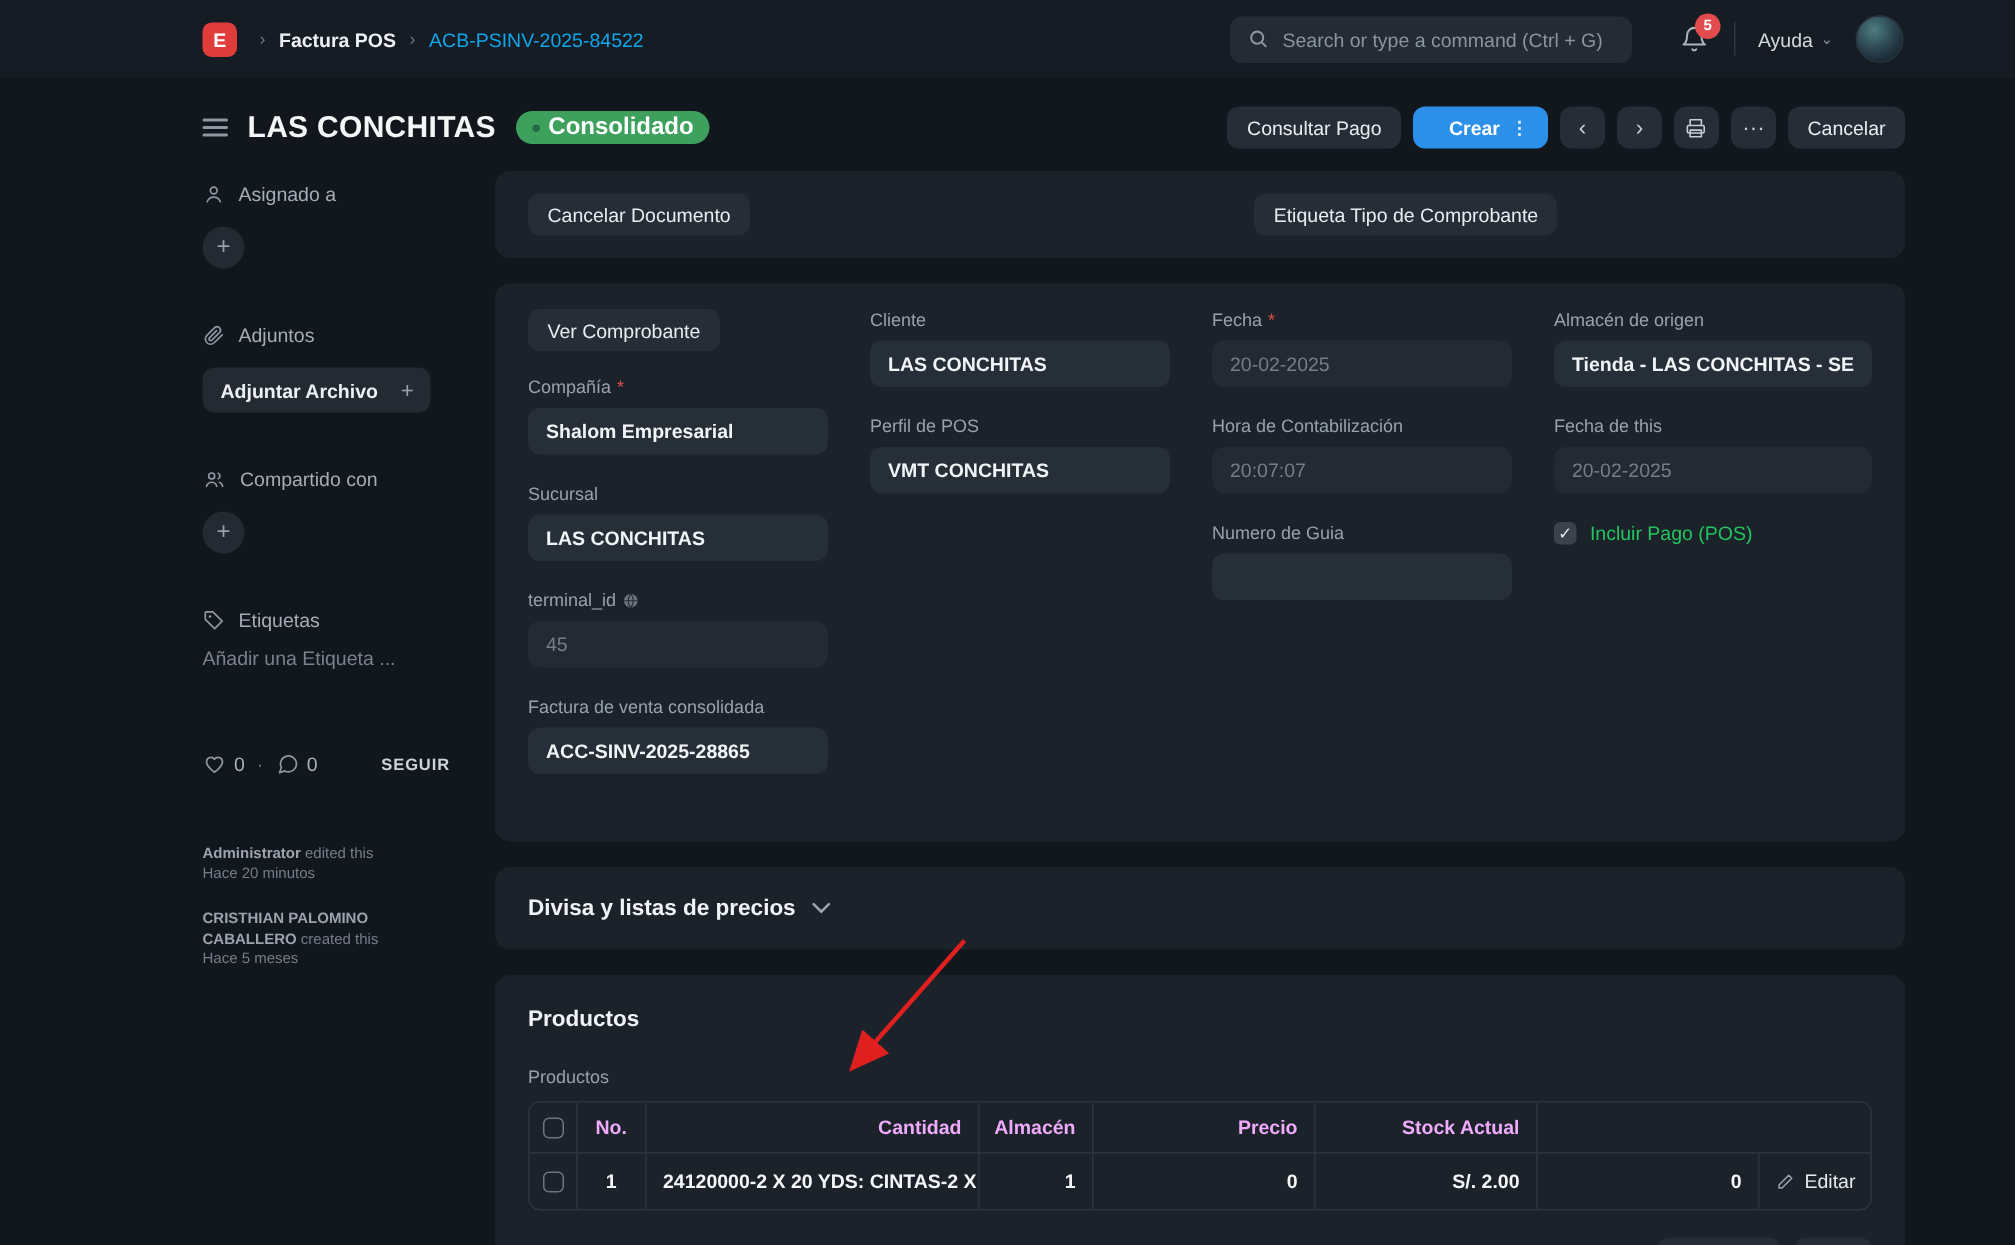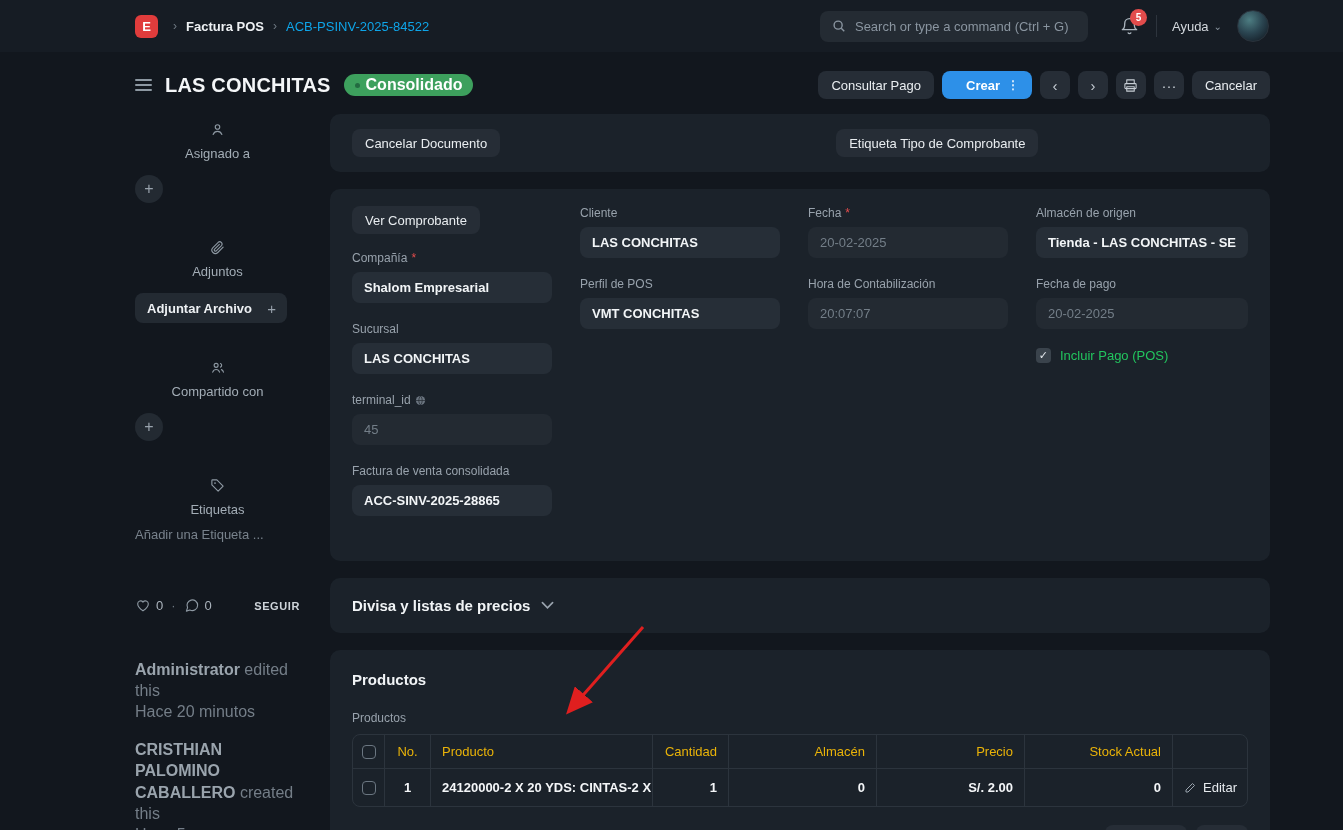--- a/index.html
+++ b/index.html
@@ -66,40 +66,40 @@
     display:inline-flex; align-items:center; gap:7px; cursor:pointer; white-space:nowrap;
     font-family:"Liberation Sans", sans-serif;
   }
   .btn-primary { background:#2d90e8; color:#fff; font-weight:600;padding-left:24px; }
   .btn-primary .vdots { font-size:12px; opacity:.85; }
   .icon-btn { width:30px; padding:0; justify-content:center; color:#c6cdd4; font-size:15px; }
   
   .body-row { display:flex; margin:0 73px 0 135px; gap:30px; }
   
   .sidebar { width:165px; flex-shrink:0; padding-top:8px; }
-  .side-head { display:flex; align-items:center; gap:9px; color:#a3adb6; font-size:13px; margin-bottom:14px;flex-direction:column; }
+  .side-head { display:flex; align-items:center; gap:9px; color:#a3adb6; font-size:13px; margin-bottom:14px; }
   .side-head svg { flex-shrink:0; }
   .plus-btn {
     width:28px; height:28px; border-radius:50%; background:#232a32; color:#98a2ac;
     font-size:16px; display:flex; align-items:center; justify-content:center; cursor:pointer;
     margin-bottom:37px;
   }
   .attach-btn {
     width:152px; height:30px; border-radius:8px; background:#232a32;
     display:flex; align-items:center; justify-content:space-between;
     padding:0 11px 0 12px; color:#eef1f4; font-size:13px; font-weight:600;
     cursor:pointer; margin-bottom:37px;
   }
   .attach-btn .plus { color:#98a2ac; font-weight:400; font-size:15px; }
   .tag-placeholder { color:#78828c; font-size:13px; margin-top:-4px; cursor:text; }
   .likes-row { display:flex; align-items:center; margin-top:56px; font-size:13px; color:#aab3bc; }
   .likes-row .cnt { margin-left:5px; }
   .likes-row .mid-dot { margin:0 8px; color:#6e7882; }
   .follow-btn { margin-left:auto; font-size:11px; font-weight:700; letter-spacing:.6px; color:#ced4da; cursor:pointer; }
-  .activity { margin-top:46px; font-size:16px; line-height:1.32; color:#747e88; }
+  .activity { margin-top:46px; font-size:10px; line-height:1.32; color:#747e88; }
   .activity .entry { margin-bottom:17px; cursor:pointer; }
   .activity .usr { font-weight:700; color:#9aa4ad; }
   
   .main { flex:1; min-width:0; }
   .card { background:#1b222a; border-radius:10px; margin-bottom:17px; }
   .card-actions { padding:15px 22px; display:flex; align-items:flex-start; }
   .card-actions .btn-right { margin-left:336px; }
   
   .card-form { padding:17px 22px 26px; display:grid; grid-template-columns:repeat(4,1fr); gap:0 28px; }
   .field { margin-bottom:19px; }
@@ -123,21 +123,21 @@
   .section-title { font-size:15px; font-weight:700; color:#f1f4f6; }
   .chev { color:#9aa4ae; font-size:12px; }
   
   .card-products { padding:21px 22px 20px; }
   .products-title { font-size:15px; font-weight:700; color:#f1f4f6; margin-bottom:23px; }
   .products-sublabel { font-size:12px; color:#98a2ac; margin-bottom:9px; }
   .grid-table { border:1px solid #2c343d; border-radius:8px; overflow:hidden; font-size:13px; }
   .trow { display:grid; grid-template-columns:32px 46px 222px 76px 148px 148px 148px 1fr; }
   .trow > div { padding:0 11px; display:flex; align-items:center; border-right:1px solid #2c343d; min-height:32px; }
   .trow > div:last-child { border-right:none; }
-  .thead > div { color:#eab308; height:33px; }
+  .thead > div { color:#f0abfc; height:33px;font-weight:bold; }
   .tbody > div { height:38px; border-top:1px solid #2c343d; }
   .cell-check { justify-content:center; padding:0 !important; }
   .cb-sm { width:14px; height:14px; border-radius:4px; border:1.5px solid #6b7681; background:transparent; cursor:pointer; }
   .al-right { justify-content:flex-end; text-align:right; }
   .al-center { justify-content:center; }
   .bold-white { color:#f4f6f8; font-weight:700; }
   .cell-prod { overflow:hidden; white-space:nowrap; }
   .edit-btn { display:inline-flex; align-items:center; gap:7px; color:#e6eaee; font-size:13px; font-weight:500; cursor:pointer; background:none; border:none; font-family:"Liberation Sans", sans-serif; }
   .table-footer { display:flex; justify-content:flex-end; gap:9px; margin-top:18px; }
   .btn-sm { height:26px; padding:0 11px; font-size:13px; }
@@ -365,32 +365,38 @@
               <span class="req">*</span>
             </div>
           <div class="control disabled">20-02-2025</div>
         </div>
         <div class="field">
           <div class="field-label">
               <span>Hora de Contabilización</span>
             </div>
           <div class="control disabled">20:07:07</div>
         </div>
+        <div class="field">
+          <div class="field-label">
+              <span>Numero de Guia</span>
+            </div>
+          <div class="control"></div>
+        </div>
       </div>
 
       <div>
         <div class="field">
           <div class="field-label">
               <span>Almacén de origen</span>
             </div>
           <div class="control">Tienda - LAS CONCHITAS - SE</div>
         </div>
         <div class="field">
           <div class="field-label">
-              <span>Fecha de pago</span>
+              <span>Fecha de this</span>
             </div>
           <div class="control disabled">20-02-2025</div>
         </div>
         <div class="check-row">
           <span class="checkbox">✓</span>
           <span class="check-label">Incluir Pago (POS)</span>
         </div>
       </div>
     </div>
 
@@ -405,21 +411,20 @@
 
     <div class="card card-products">
       <div class="products-title">Productos</div>
       <div class="products-sublabel">Productos</div>
       <div class="grid-table">
         <div class="trow thead">
           <div class="cell-check">
               <span class="cb-sm"></span>
             </div>
           <div class="al-center">No.</div>
-          <div>Producto</div>
           <div class="al-right">Cantidad</div>
           <div class="al-right">Almacén</div>
           <div class="al-right">Precio</div>
           <div class="al-right">Stock Actual</div>
           <div></div>
         </div>
         <div class="trow tbody">
           <div class="cell-check">
               <span class="cb-sm"></span>
             </div>

